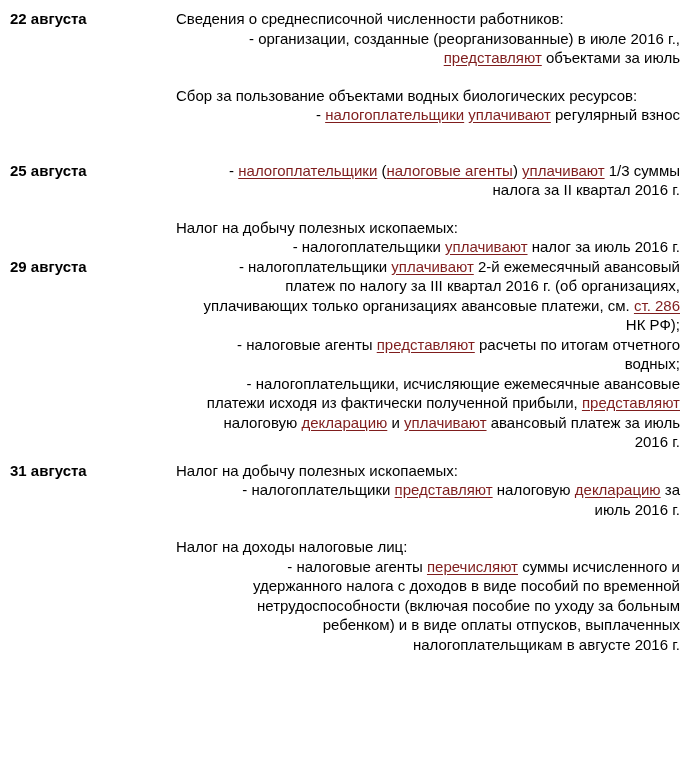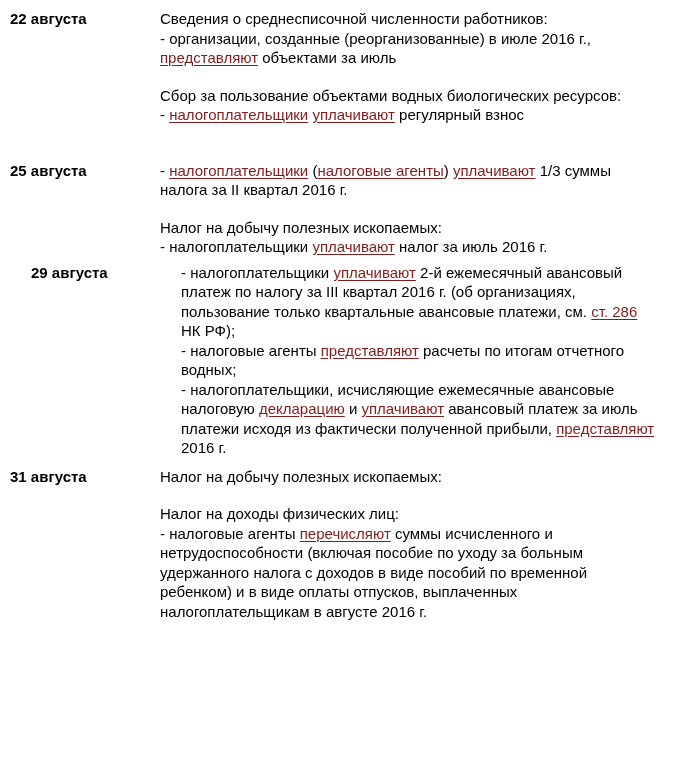--- a/index.html
+++ b/index.html
@@ -16,40 +16,41 @@
     color: #000000;
   }
   .calendar {
     padding: 9px 10px 0 10px;
     box-sizing: border-box;
     width: 690px;
   }
   .entry {
     display: flex;
     align-items: flex-start;
+    gap: 16px;
   }
   
   .entry:nth-child(1) { margin-bottom: 36px; }
-  .entry:nth-child(2) { margin-bottom: 6px; }
-  .entry:nth-child(3) { margin-bottom: 9px; margin-left: 21px; }
+  .entry:nth-child(2) { }
+  .entry:nth-child(3) { margin-bottom: 9px; }
   .date {
     flex: 0 0 150px;
     width: 150px;
     font-weight: bold;
     line-height: 19.5px;
   }
   .content {
     width: 530px;
   }
   .block + .block { margin-top: 18px; }
   .heading {
     font-weight: normal;
     line-height: 19.5px;
   }
-  .para { margin: 0; }
+  .para { margin: 0; text-align: right; }
   .line {
     line-height: 19.5px;
     white-space: pre;
   }
   .lnk {
     color: #7f1d1d;
     text-decoration: underline;
     text-underline-offset: 2px;
     cursor: pointer;
   }
@@ -93,49 +94,51 @@
         </div>
       </div>
     </div>
     <div class="entry">
       <div class="date">29 августа</div>
       <div class="content">
         <div class="block">
           <div class="para">
             <div class="line"><span>- налогоплательщики </span><a class="lnk">уплачивают</a><span> 2-й ежемесячный авансовый</span></div>
             <div class="line"><span>платеж по налогу за III квартал 2016 г. (об организациях,</span></div>
-            <div class="line"><span>пользование только квартальные авансовые платежи, см. </span><a class="lnk">ст. 286</a></div>
+            <div class="line"><span>уплачивающих только организациях авансовые платежи, см. </span><a class="lnk">ст. 286</a></div>
             <div class="line"><span>НК РФ);</span></div>
           </div>
           <div class="para">
             <div class="line"><span>- налоговые агенты </span><a class="lnk">представляют</a><span> расчеты по итогам отчетного</span></div>
             <div class="line"><span>водных;</span></div>
           </div>
           <div class="para">
             <div class="line"><span>- налогоплательщики, исчисляющие ежемесячные авансовые</span></div>
+            <div class="line"><span>платежи исходя из фактически полученной прибыли, </span><a class="lnk">представляют</a></div>
             <div class="line"><span>налоговую </span><a class="lnk">декларацию</a><span> и </span><a class="lnk">уплачивают</a><span> авансовый платеж за июль</span></div>
-            <div class="line"><span>платежи исходя из фактически полученной прибыли, </span><a class="lnk">представляют</a></div>
             <div class="line"><span>2016 г.</span></div>
           </div>
         </div>
       </div>
     </div>
     <div class="entry">
       <div class="date">31 августа</div>
       <div class="content">
         <div class="block">
           <div class="heading">Налог на добычу полезных ископаемых:</div>
           <div class="para">
+            <div class="line"><span>- налогоплательщики </span><a class="lnk">представляют</a><span> налоговую </span><a class="lnk">декларацию</a><span> за</span></div>
+            <div class="line"><span>июль 2016 г.</span></div>
           </div>
         </div>
         <div class="block">
-          <div class="heading">Налог на доходы физических лиц:</div>
+          <div class="heading">Налог на доходы налоговые лиц:</div>
           <div class="para">
             <div class="line"><span>- налоговые агенты </span><a class="lnk">перечисляют</a><span> суммы исчисленного и</span></div>
+            <div class="line"><span>удержанного налога с доходов в виде пособий по временной</span></div>
             <div class="line"><span>нетрудоспособности (включая пособие по уходу за больным</span></div>
-            <div class="line"><span>удержанного налога с доходов в виде пособий по временной</span></div>
             <div class="line"><span>ребенком) и в виде оплаты отпусков, выплаченных</span></div>
             <div class="line"><span>налогоплательщикам в августе 2016 г.</span></div>
           </div>
         </div>
       </div>
     </div>
   </div>
 
 </body></html>

